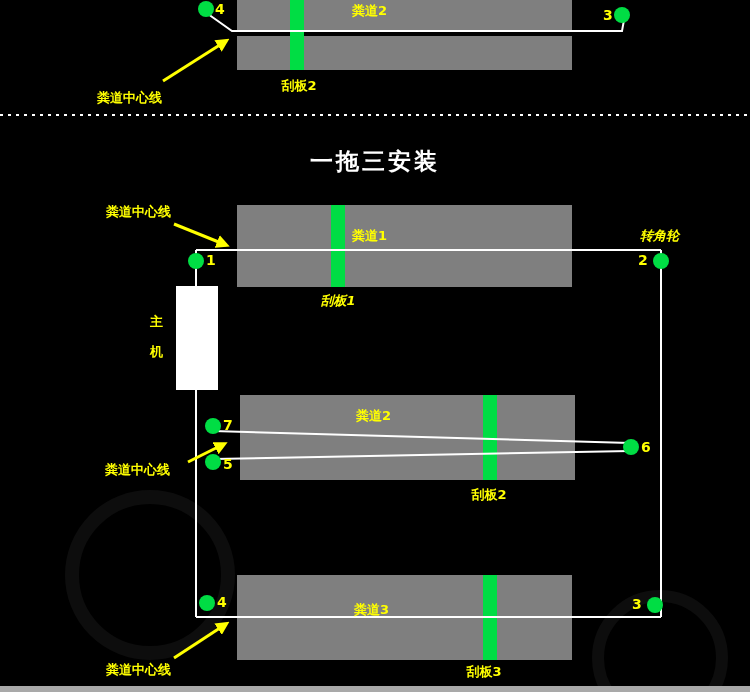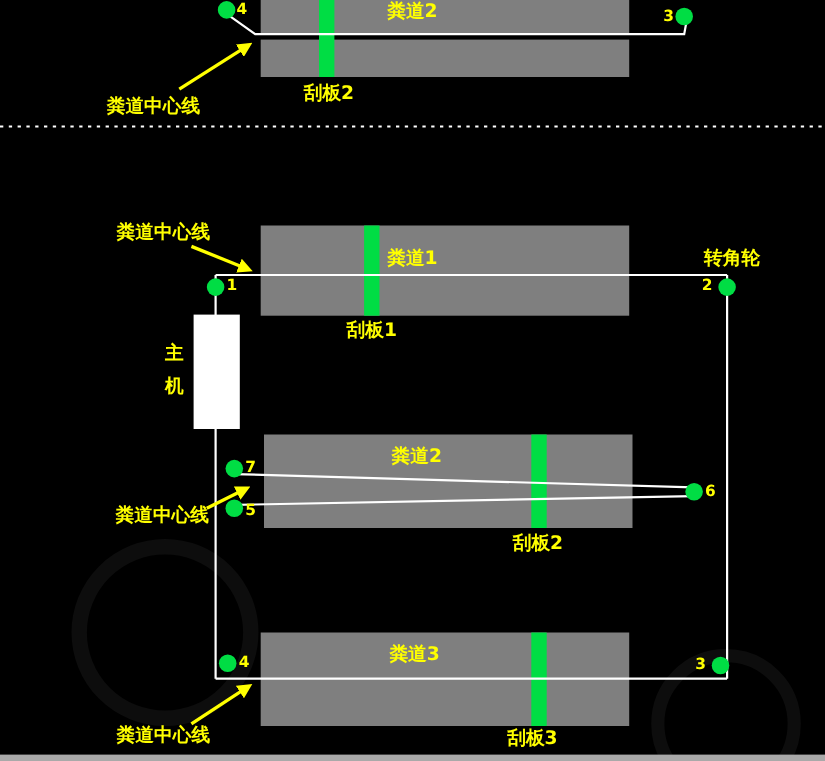--- a/index.html
+++ b/index.html
@@ -14,21 +14,21 @@
   }
 
   .channel { position:absolute; background:var(--channel-gray,#7f7f7f); }
   .gbar    { position:absolute; width:14px; background:var(--green,#00dd44); }
   .wheel   { position:absolute; width:16px; height:16px; border-radius:50%;
              background:var(--green,#00dd44); }
   .host    { position:absolute; left:176px; top:286px; width:42px; height:104px;
              background:var(--white,#ffffff); }
 
   .lbl  { position:absolute; color:var(--yellow,#ffff00); font-weight:bold;
-          font-size:17px; line-height:17px; white-space:nowrap; }
+          font-size:13px; line-height:17px; white-space:nowrap; }
   .num  { font-size:14px; line-height:16px; }
   .ctr  { text-align:center; }
 
   .title { position:absolute; left:0; right:0; top:146px; text-align:center;
            color:var(--white,#ffffff); font-size:23px; font-weight:bold;
            letter-spacing:3px; }
 
   #overlay { position:absolute; inset:0; pointer-events:none; }
   .cable  { stroke:var(--white,#ffffff); stroke-width:2; fill:none; }
   .dotted { stroke:var(--white,#ffffff); stroke-width:2; stroke-dasharray:3 5; }
@@ -92,39 +92,40 @@
   <div class="wheel" style="left:205px; top:454px;"></div>
   <div class="wheel" style="left:199px; top:595px;"></div>
   <div class="wheel" style="left:647px; top:597px;"></div>
 
   <div class="lbl" style="left:352px; top:2px;">粪道2</div>
   <div class="lbl num" style="left:215px; top:1px;">4</div>
   <div class="lbl num" style="left:603px; top:7px;">3</div>
   <div class="lbl ctr" style="left:269px; top:77px; width:60px;">刮板2</div>
   <div class="lbl" style="left:97px; top:89px;">粪道中心线</div>
 
+  <div class="title">一拖三安装</div>
 
   <div class="lbl" style="left:106px; top:203px;">粪道中心线</div>
   <div class="lbl" style="left:352px; top:227px;">粪道1</div>
-  <div class="lbl" style="left:640px; top:227px;">转角轮</div>
+  <div class="lbl" style="left:640px; top:227px;font-style:italic;">转角轮</div>
   <div class="lbl num" style="left:206px; top:252px;">1</div>
   <div class="lbl num" style="left:638px; top:252px;">2</div>
-  <div class="lbl ctr" style="left:308px; top:292px; width:60px;">刮板1</div>
+  <div class="lbl ctr" style="left:308px; top:292px; width:60px;font-style:italic;">刮板1</div>
 
   <div class="lbl" style="left:150px; top:313px;">主</div>
   <div class="lbl" style="left:150px; top:343px;">机</div>
 
   <div class="lbl" style="left:356px; top:407px;">粪道2</div>
   <div class="lbl num" style="left:223px; top:417px;">7</div>
   <div class="lbl num" style="left:641px; top:439px;">6</div>
   <div class="lbl num" style="left:223px; top:456px;">5</div>
   <div class="lbl" style="left:105px; top:461px;">粪道中心线</div>
   <div class="lbl ctr" style="left:459px; top:486px; width:60px;">刮板2</div>
 
-  <div class="lbl" style="left:354px; top:587px;">粪道3</div>
+  <div class="lbl" style="left:354px; top:601px;">粪道3</div>
   <div class="lbl num" style="left:217px; top:594px;">4</div>
   <div class="lbl num" style="left:632px; top:596px;">3</div>
   <div class="lbl" style="left:106px; top:661px;">粪道中心线</div>
   <div class="lbl ctr" style="left:454px; top:663px; width:60px;">刮板3</div>
 
   <div class="strip"></div>
 
 </div>
 
 </body></html>

